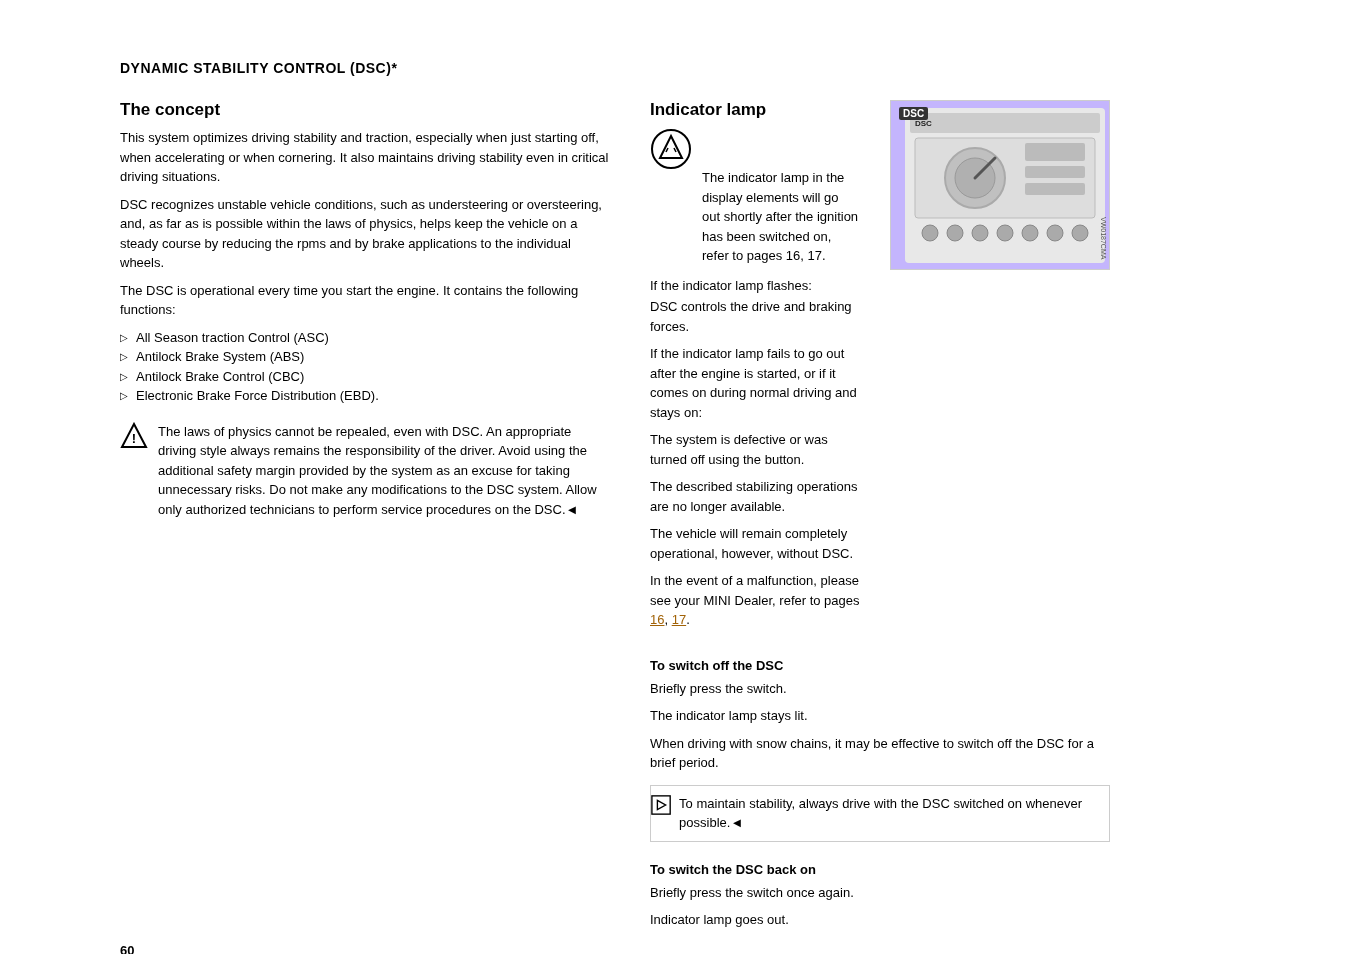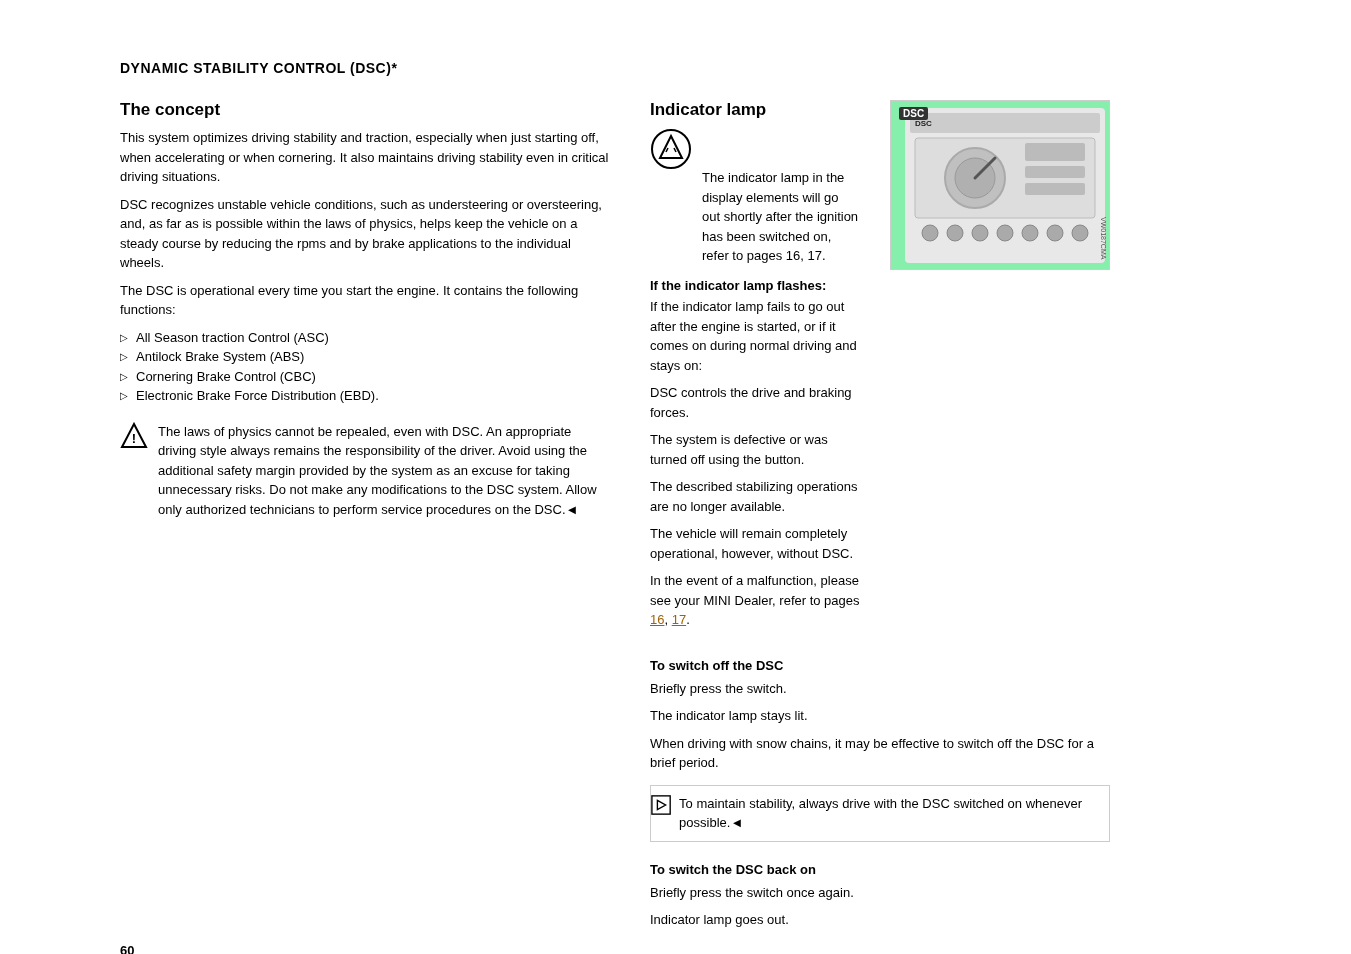--- a/index.html
+++ b/index.html
@@ -99,21 +99,21 @@
     .indicator-text {
       font-size: 13px;
       line-height: 1.5;
       margin-top: 40px;
     }
     a { color: #a16207; text-decoration: underline; cursor: pointer; }
     .dsc-image {
       width: 220px;
       height: 170px;
       border: 1px solid #ccc;
-      background: #86efac;
+      background: #c4b5fd;
       position: relative;
       overflow: hidden;
       padding-left: 10px;
     }
     .dsc-label {
       position: absolute;
       top: 6px;
       left: 8px;
       background: #333;
       color: #fff;
@@ -168,21 +168,21 @@
 
     <div class="left-col">
       <div class="section-title">The concept</div>
       <p>This system optimizes driving stability and traction, especially when just starting off, when accelerating or when cornering. It also maintains driving stability even in critical driving situations.</p>
       <p>DSC recognizes unstable vehicle conditions, such as understeering or oversteering, and, as far as is possible within the laws of physics, helps keep the vehicle on a steady course by reducing the rpms and by brake applications to the individual wheels.</p>
       <p>The DSC is operational every time you start the engine. It contains the following functions:</p>
 
       <ul class="bullet-list">
         <li>All Season traction Control (ASC)</li>
         <li>Antilock Brake System (ABS)</li>
-        <li>Cornering Brake Control (CBC)</li>
+        <li>Antilock Brake Control (CBC)</li>
         <li>Electronic Brake Force Distribution (EBD).</li>
       </ul>
 
       <div class="warning-box">
         <svg class="warning-icon" viewBox="0 0 28 28">
           <polygon points="14,2 26,25 2,25" fill="none" stroke="#000" stroke-width="2"></polygon>
           <text x="14" y="21" text-anchor="middle" font-size="13" font-weight="bold" fill="#000">!</text>
         </svg>
         <div class="warning-text">The laws of physics cannot be repealed, even with DSC. An appropriate driving style always remains the responsibility of the driver. Avoid using the additional safety margin provided by the system as an excuse for taking unnecessary risks. Do not make any modifications to the DSC system. Allow only authorized technicians to perform service procedures on the DSC.◄</div>
       </div>
@@ -202,23 +202,23 @@
               <polygon points="21,8 32,30 10,30" fill="none" stroke="#000" stroke-width="2"></polygon>
 
               <line x1="16" y1="24" x2="18" y2="20" stroke="#000" stroke-width="1.5"></line>
               <line x1="26" y1="24" x2="24" y2="20" stroke="#000" stroke-width="1.5"></line>
             </svg>
             <div class="indicator-text">
               <span>The indicator lamp in the display elements will go out shortly after the ignition has been switched on, refer to pages 16, 17.</span>
             </div>
           </div>
 
-          <p style="font-weight:bold; margin-bottom:2px;"><span>If the indicator lamp flashes:</span></p>
+          <p style="font-weight:normal; margin-bottom:2px;"><span>If the indicator lamp flashes:</span></p>
+          <p>DSC controls the drive and braking forces.</p>
           <p>If the indicator lamp fails to go out after the engine is started, or if it comes on during normal driving and stays on:</p>
-          <p>DSC controls the drive and braking forces.</p>
           <p>The system is defective or was turned off using the button.</p>
           <p>The described stabilizing operations are no longer available.</p>
           <p>The vehicle will remain completely operational, however, without DSC.</p>
           <p>In the event of a malfunction, please see your MINI Dealer, refer to pages <a>16</a>, <a>17</a>.</p>
         </div>
 
         <div style="flex:0 0 220px;">
           <div class="dsc-image">
             <div class="dsc-label">DSC</div>
             <div class="dsc-inner">

